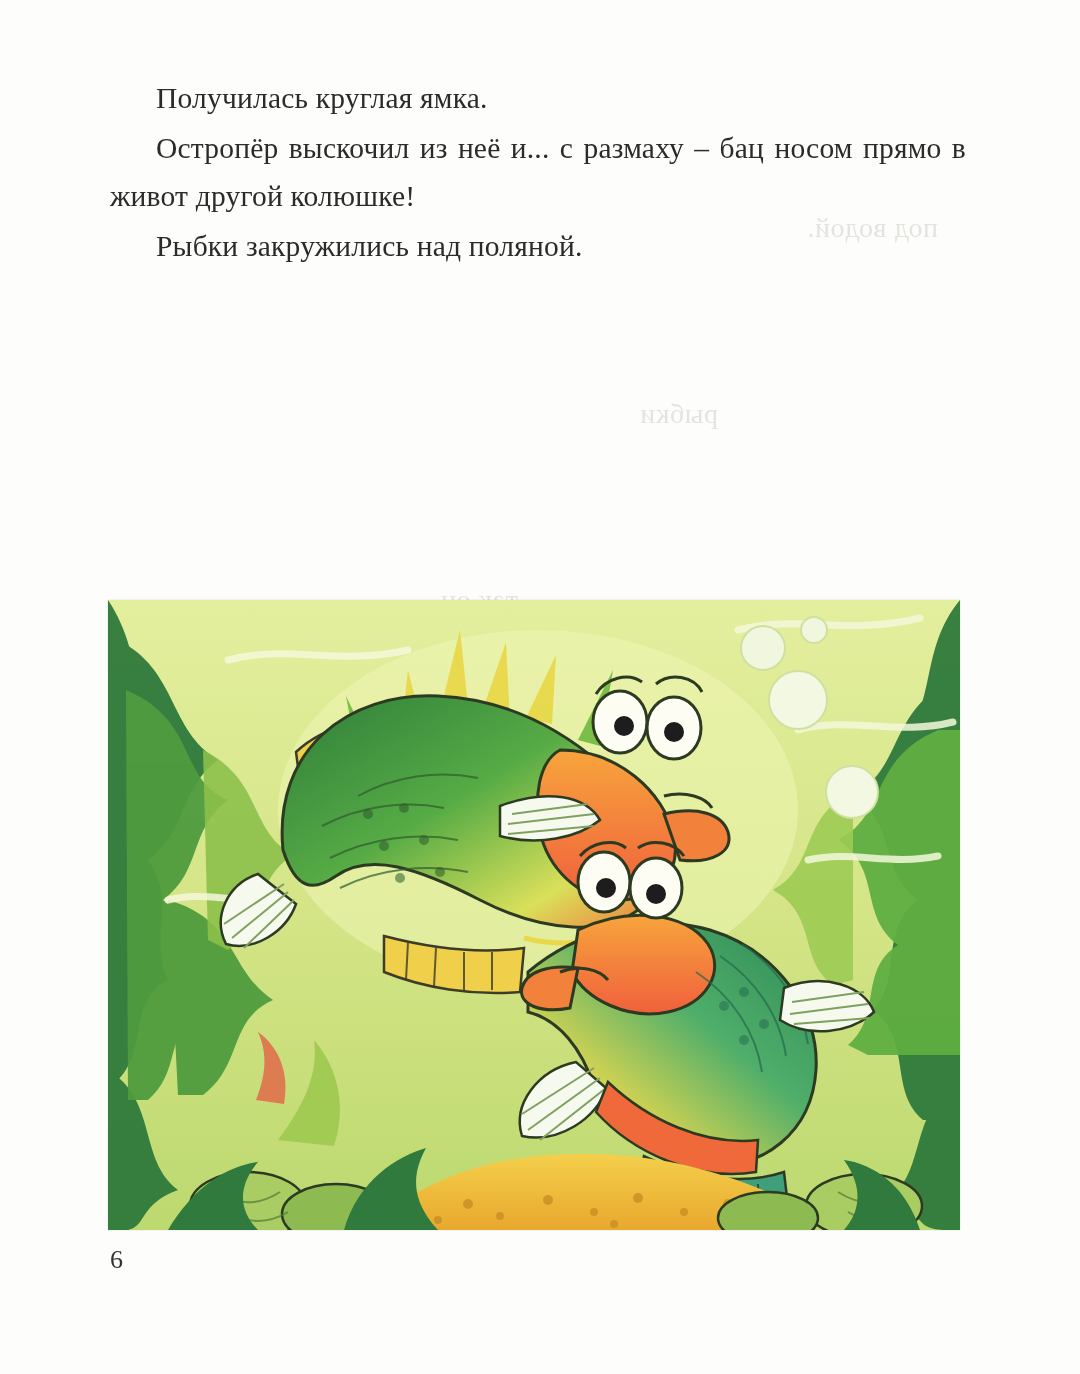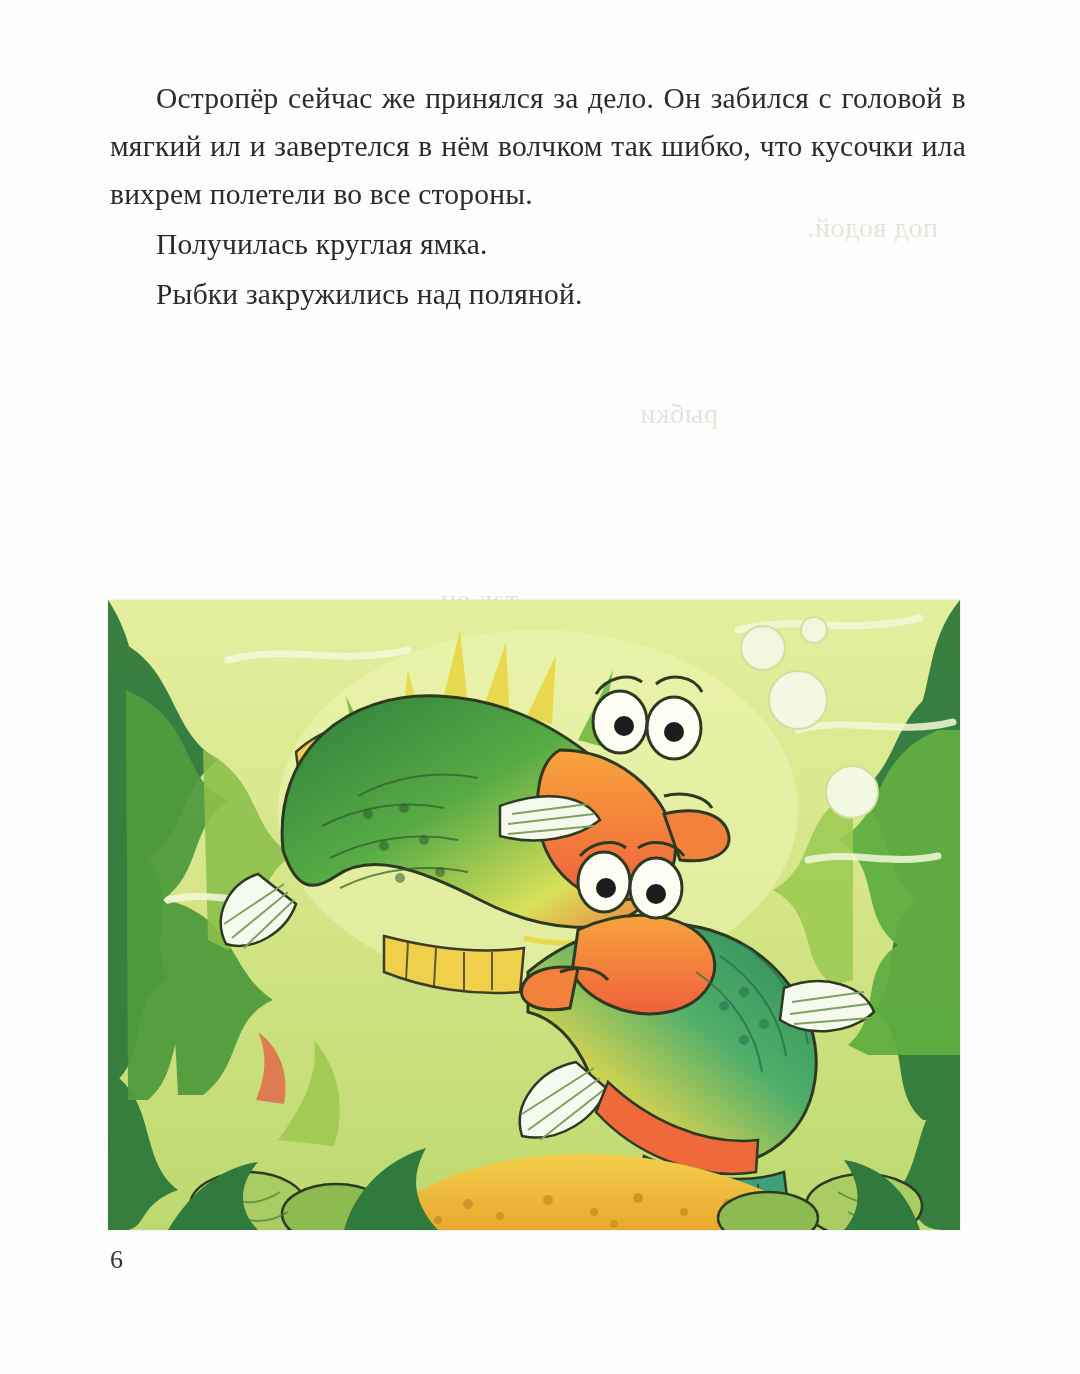--- a/index.html
+++ b/index.html
@@ -75,22 +75,22 @@
 <div class="page">
 
   <div class="bleed-through" aria-hidden="true">
     <div>под водой.</div>
     <div style="margin-top:130px;margin-left:220px;">рыбки</div>
     <div style="margin-top:130px;margin-left:420px;">так он</div>
     <div style="margin-top:36px;margin-left:300px;">Ушёл другой</div>
   </div>
 
   <div class="text-block">
-    <p class="para">Остропёр сейчас же принялся за дело. Он забился с головой в мягкий ил и завертелся в нём волчком так шибко, что кусочки ила вихрем полетели во все стороны.</p>
     <p class="para">Получилась круглая ямка.</p>
+    <p class="para">Остропёр выскочил из неё и... с размаху – бац носом прямо в живот другой колюшке!</p>
     <p class="para">Рыбки закружились над поляной.</p>
   </div>
 
   <div class="illustration">
     <svg class="illo-svg" viewBox="0 0 852 630" preserveAspectRatio="none">
       <defs>
         <linearGradient id="waterGrad" x1="0" y1="0" x2="0" y2="1">
           <stop offset="0%" stop-color="#e4ef9e"></stop>
           <stop offset="55%" stop-color="#d2e384"></stop>
           <stop offset="100%" stop-color="#bcd96f"></stop>

